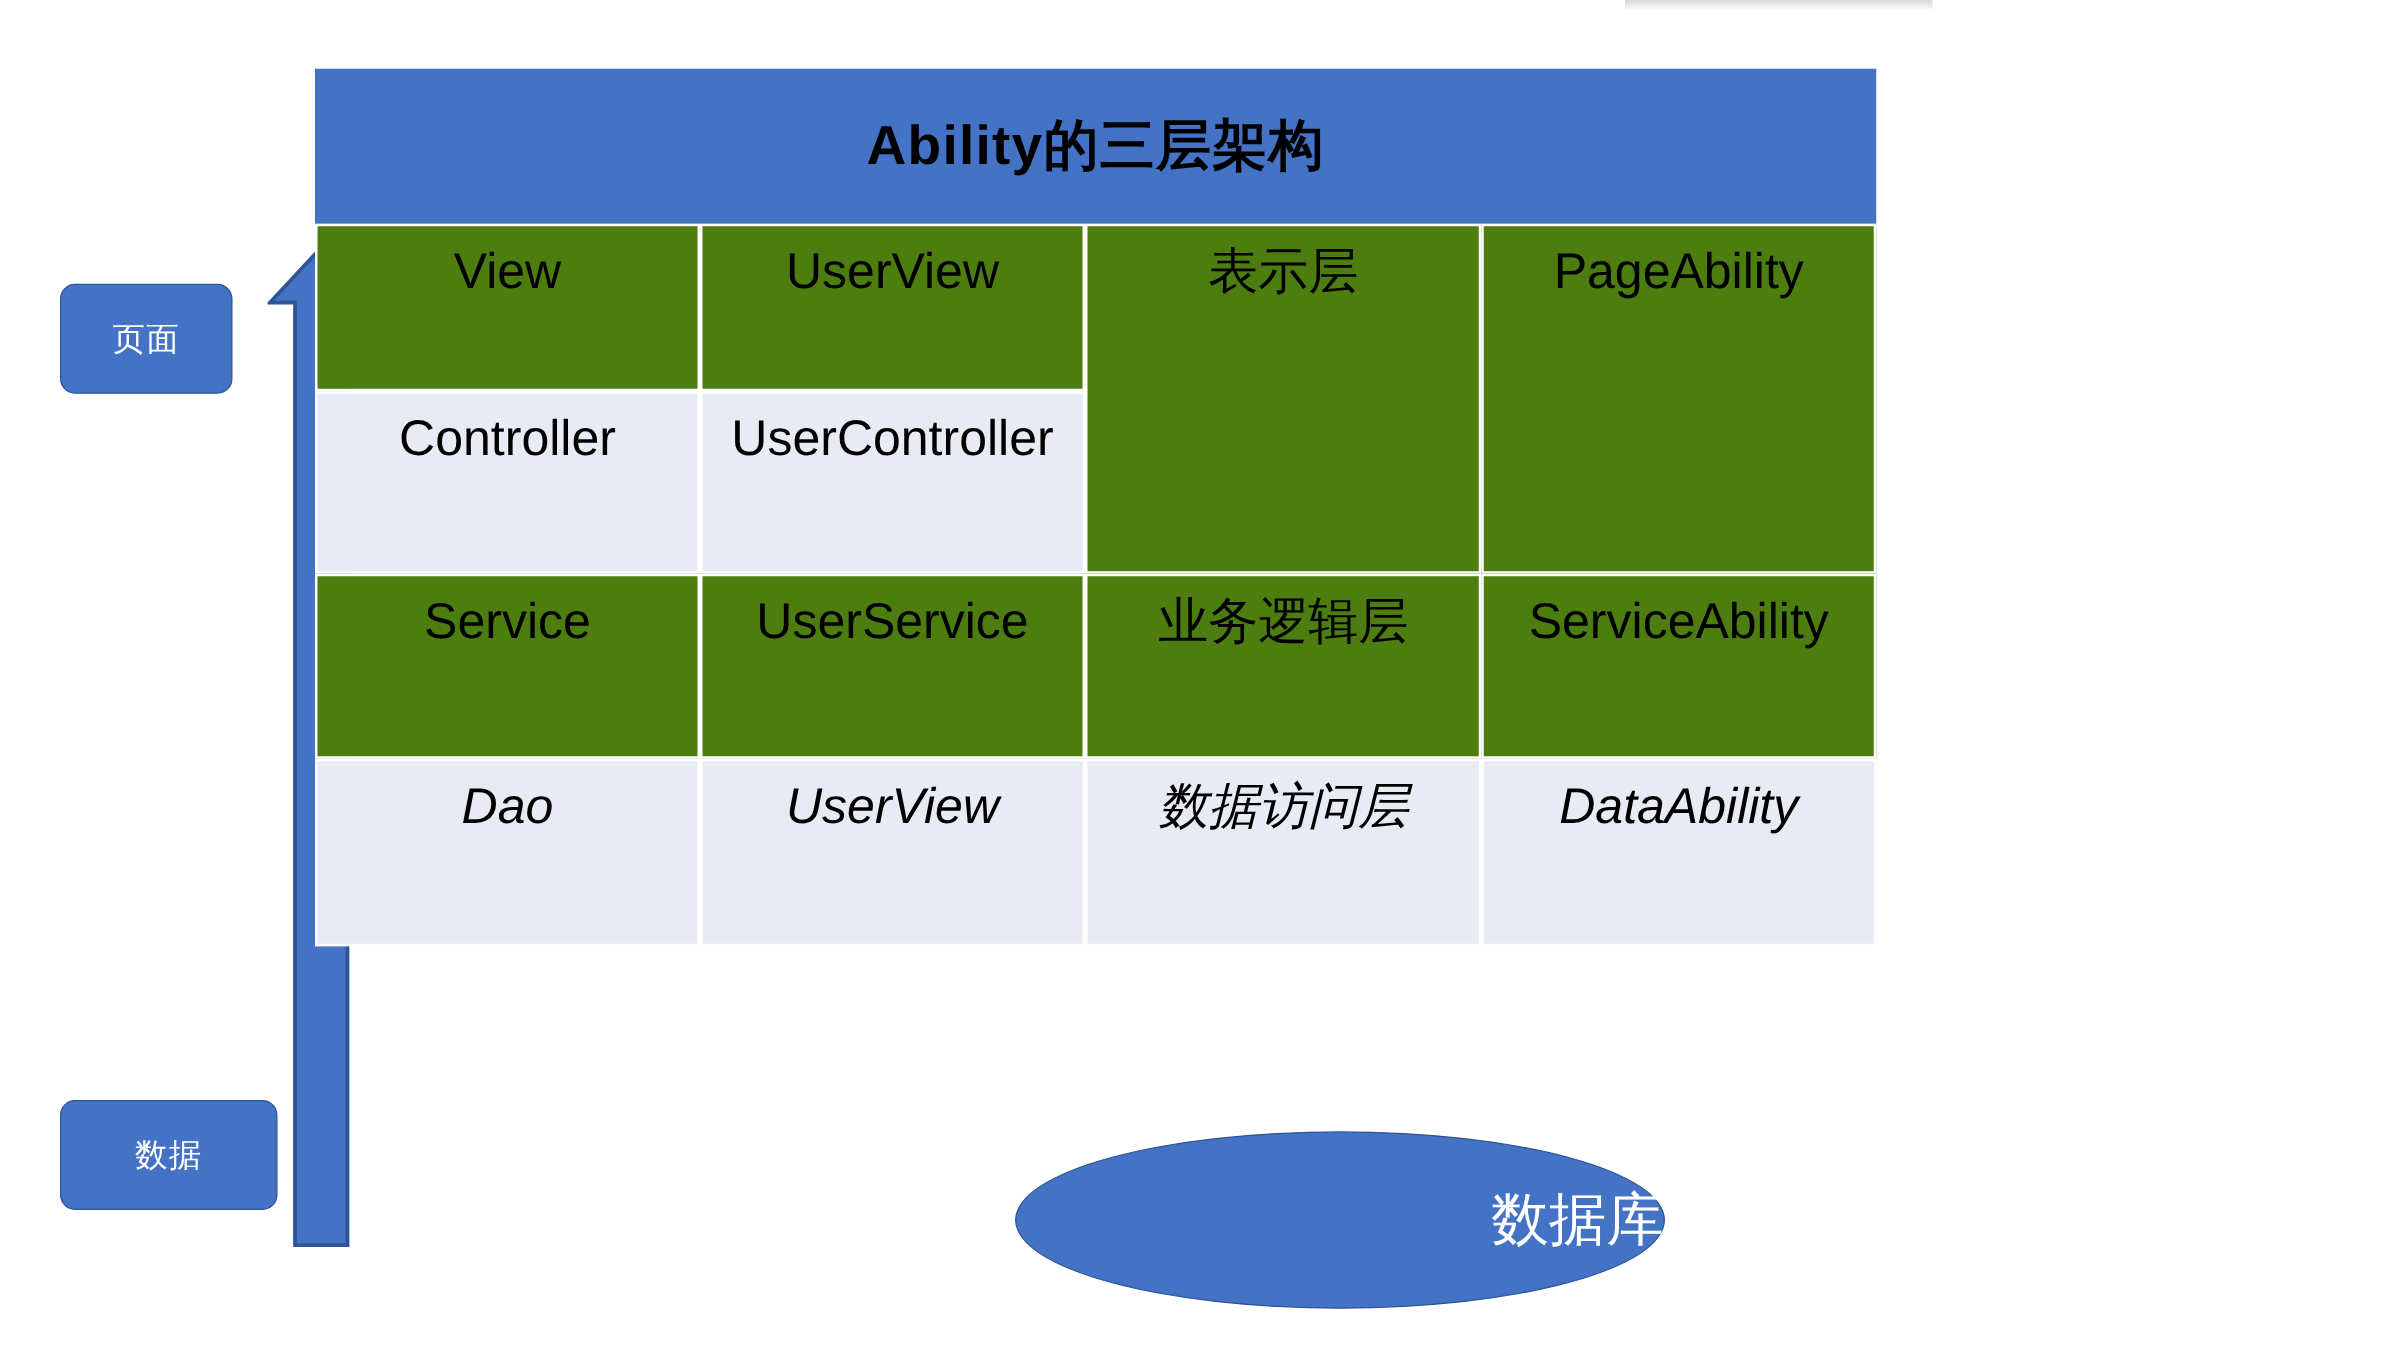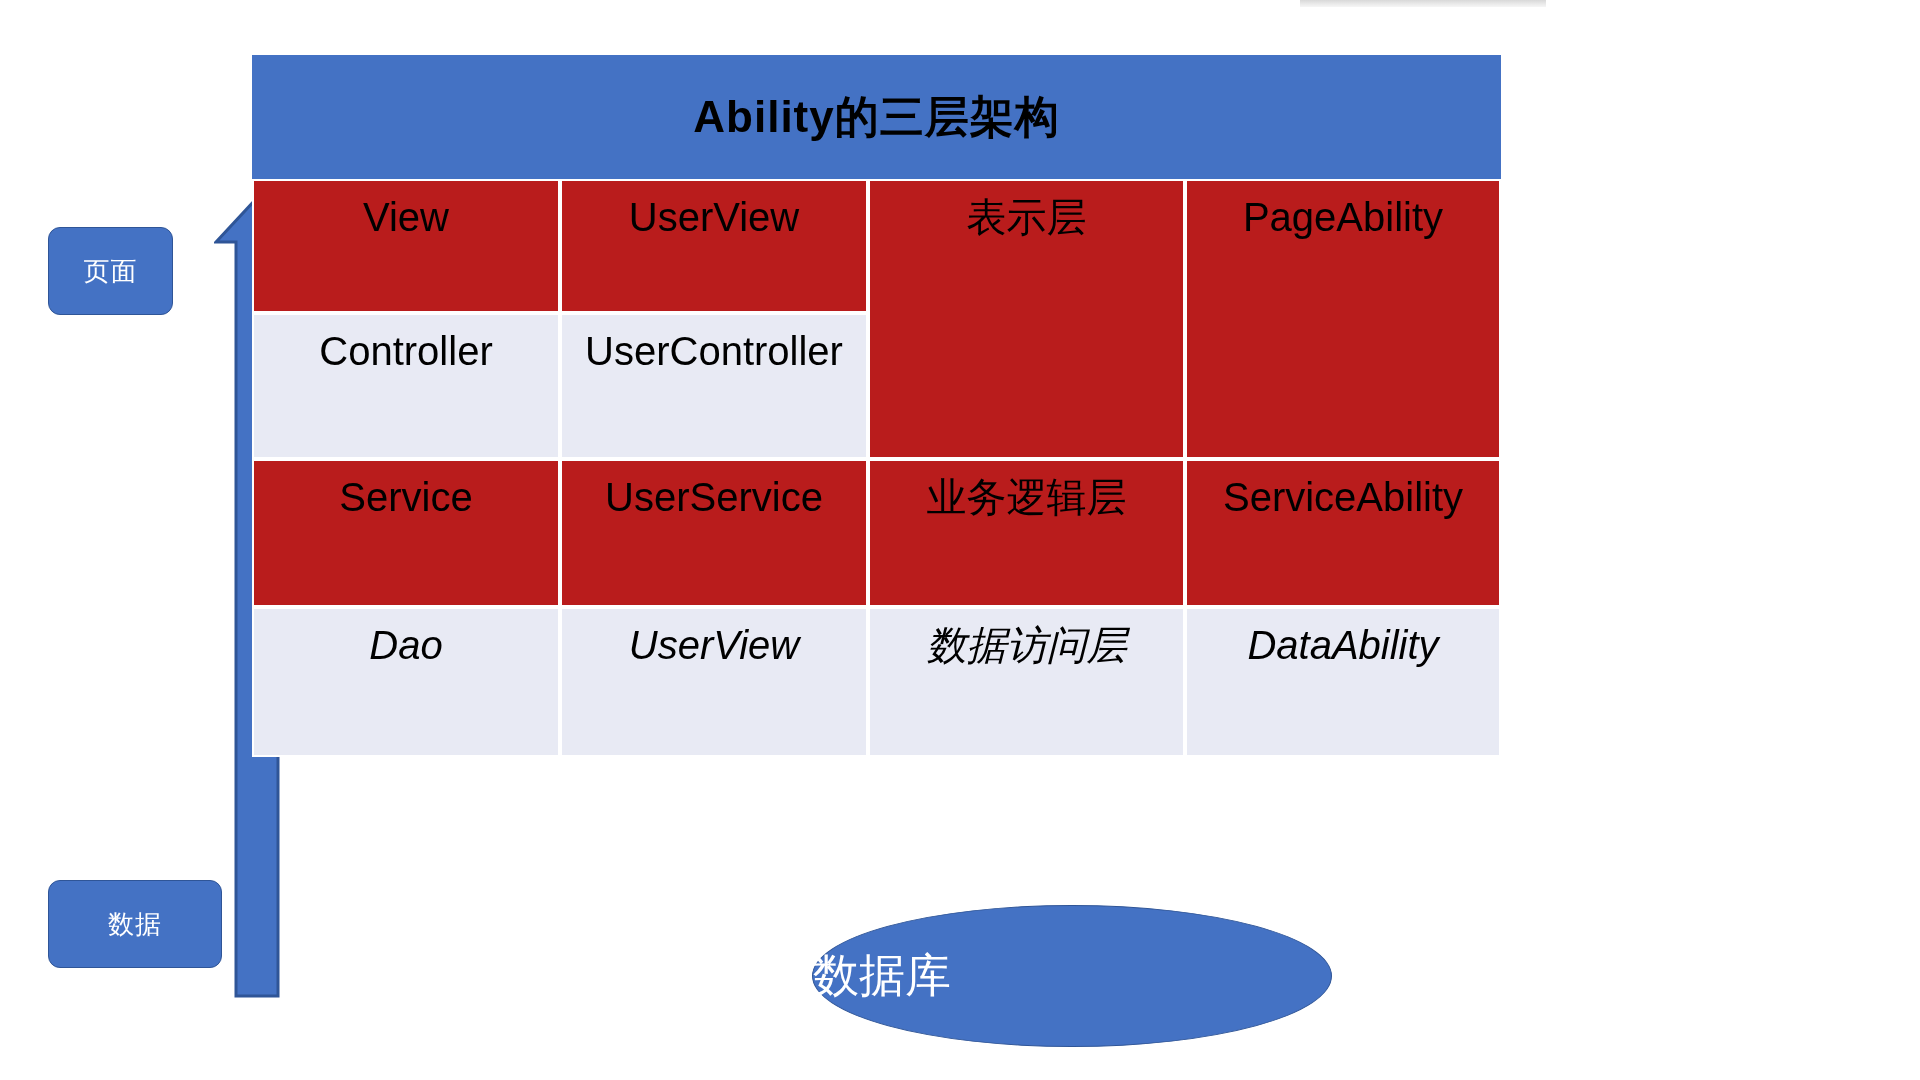--- a/index.html
+++ b/index.html
@@ -45,21 +45,21 @@
     border: 1px solid #2F5597;
     border-radius: 12px;
     color: #ffffff;
     display: flex;
     align-items: center;
     justify-content: center;
     font-size: 26px;
     letter-spacing: 1px;
     box-sizing: border-box;
   }
-  .stage-label.top    { left: 48px;  top: 227px; width: 125px; height: 88px; }
+  .stage-label.top    { left: 48px;  top: 227px; width: 138px; height: 88px; }
   .stage-label.bottom { left: 48px;  top: 880px; width: 174px; height: 88px; }
 
   
   .arch-table {
     position: absolute;
     left: 252px;
     top: 55px;
     width: 1249px;
     border-collapse: separate;
     border-spacing: 0;
@@ -79,41 +79,41 @@
     background: #4472C4;
     color: #000000;
     font-size: 44px;
     font-weight: bold;
     height: 124px;
     vertical-align: middle;
     padding: 0;
     border: none;
     letter-spacing: 1px;
   }
-  .band-dark  { background: #b91c1c; }
+  .band-dark  { background: #4d7c0f; }
   .band-light { background: #E8EAF4; }
 
   .row-r1 td { height: 116px; }
   .row-r2 td { height: 128px; }
   .row-r3 td { height: 130px; }
   .row-r4 td { height: 132px; font-style: italic; }
 
   
   .db-ellipse {
     position: absolute;
     left: 812px;
     top: 905px;
     width: 520px;
     height: 142px;
     background: #4472C4;
     border: 1px solid #2F5597;
     border-radius: 50%;
     display: flex;
     align-items: center;
-    justify-content: flex-start;
+    justify-content: flex-end;
     color: #ffffff;
     font-size: 46px;
     box-sizing: border-box;
   }
 </style>
 </head>
 <body>
 
 <div id="stage">
 

